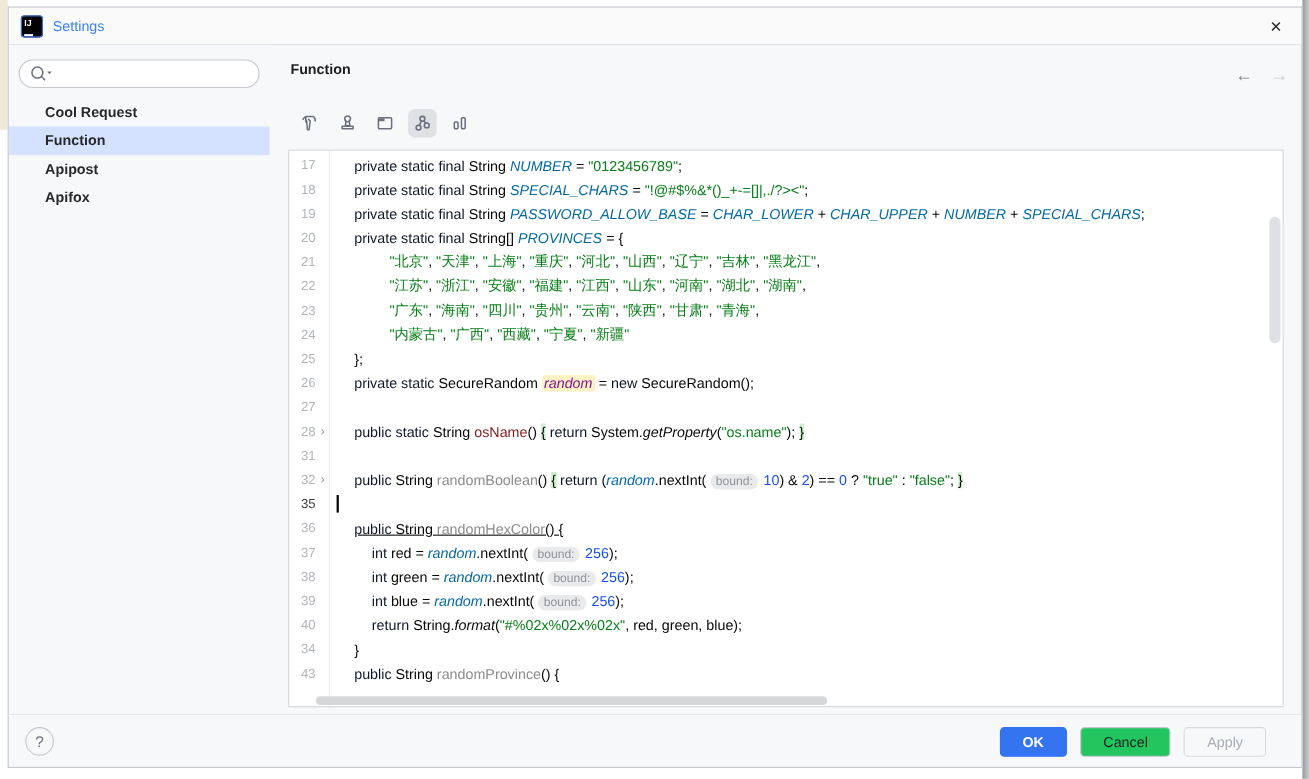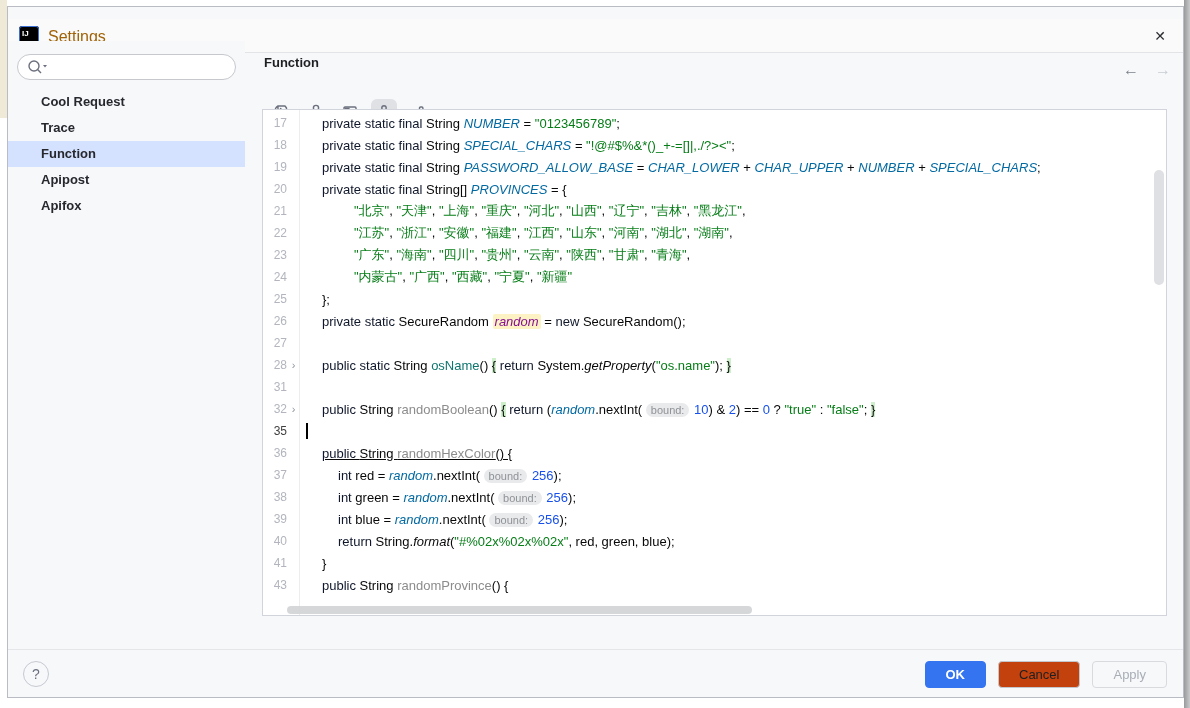--- a/index.html
+++ b/index.html
@@ -3,24 +3,24 @@
 <meta charset="utf-8">
 <style>
   * { margin:0; padding:0; box-sizing:border-box; }
   html,body { width:1190px; height:708px; font-family:"Liberation Sans","DejaVu Sans",sans-serif; background:#ffffff; overflow:hidden; }
   .desktop-strip-left { position:absolute; left:0; top:0; width:7px; height:118px; background:#efe9d8; }
   .desktop-strip-right { position:absolute; left:1184px; top:0; width:6px; height:708px; background:linear-gradient(to right,#98999b,#c9cacc); }
 
   .dialog { position:absolute; left:7px; top:6px; width:1177px; height:692px; background:#f7f8fa; border:1px solid #b9bcc3; }
 
   
-  .titlebar { position:absolute; left:0; top:12px; width:100%; height:34px; background:#fafafb; border-bottom:1px solid #e2e4e8; }
+  .titlebar { position:absolute; left:0; top:0; width:100%; height:34px; background:#fafafb; border-bottom:1px solid #e2e4e8; }
   .app-logo { position:absolute; left:11px; top:7px; width:20px; height:20px; background:#000; border-radius:3px; color:#fff; font-size:8px; font-weight:bold; text-align:left; padding:3px 0 0 3px; outline:1px solid #3b6fd4; outline-offset:-1px;}
   .app-logo .bar { display:block; width:8px; height:2px; background:#fff; margin-top:5px; }
-  .win-title { position:absolute; left:40px; top:9px; font-size:16px; color:#a16207; }
+  .win-title { position:absolute; left:40px; top:9px; font-size:13px; color:#3b82f6; }
   .close-btn { position:absolute; right:14px; top:8px; width:18px; height:18px; font-size:14px; color:#2b2d30; text-align:center; line-height:18px; cursor:pointer; }
 
   
   .sidebar { position:absolute; left:0; top:34px; width:237px; height:610px; background:#f7f8fa; }
   .searchbox { position:absolute; left:9px; top:13px; width:219px; height:26px; background:#fff; border:1px solid #c6c8cd; border-radius:13px; }
   .searchbox input { position:absolute; left:34px; top:2px; width:178px; height:20px; border:none; outline:none; font-size:12px; background:transparent; }
   .search-glyph { position:absolute; left:9px; top:4px; width:24px; height:16px; }
   .nav-list { position:absolute; left:0; top:48px; width:237px; }
   .nav-item { height:26px; line-height:26px; padding-left:33px; font-size:13px; font-weight:bold; color:#27282e; cursor:pointer; white-space:nowrap; }
   .nav-item.selected { background:#d4e2ff; }
@@ -30,50 +30,50 @@
   .page-title { position:absolute; left:19px; top:14px; font-size:13px; font-weight:bold; color:#1e1f22; }
   .nav-arrow { position:absolute; top:20px; font-size:16px; cursor:pointer; }
   .nav-back { right:46px; color:#7d828b; }
   .nav-fwd { right:14px; color:#c9cdd4; }
   .toolbar { position:absolute; left:24px; top:58px; display:flex; gap:8px; }
   .tool-btn { width:26px; height:26px; border-radius:6px; display:flex; align-items:center; justify-content:center; cursor:pointer; }
   .tool-btn.selected { background:#dfe1e5; }
   .tool-btn svg { stroke:#6c707e; fill:none; stroke-width:1.4; stroke-linecap:round; stroke-linejoin:round; }
 
   
-  .editor { position:absolute; left:17px; top:68px; width:905px; height:507px; background:#ffffff; border:1px solid #d1d4db; overflow:hidden; }
+  .editor { position:absolute; left:17px; top:95px; width:905px; height:507px; background:#ffffff; border:1px solid #d1d4db; overflow:hidden; }
   .gutter-sep { position:absolute; left:36px; top:0; bottom:0; width:1px; background:#ededed; }
   .code-lines { position:absolute; left:0; top:2px; width:100%; }
   .code-line { display:flex; height:22px; align-items:center; white-space:pre; font-size:13px; }
   .ln { width:24px; flex:none; text-align:right; font-size:12px; color:#b2b5bd; }
   .fold { width:13px; flex:none; text-align:center; font-size:11px; color:#8f949e; cursor:pointer; }
   .ln.active { color:#404040; }
   .code { padding-left:6px; color:#080808; }
   .seg-k { color:#0f172a; }
   .seg-p { color:#080808; }
   .seg-s { color:#067d17; }
   .seg-n { color:#1750eb; }
   .seg-c,.seg-f { color:#0369a1; font-style:italic; }
-  .seg-m { color:#0f766e; }
+  .seg-m { color:#7f1d1d; }
   .seg-g { color:#8c8c8c; }
   .seg-i { color:#080808; font-style:italic; }
   .seg-h { background:#e9eaec; color:#8f9296; border-radius:7px; padding:1px 5px; font-size:11px; margin-right:1px; }
   .seg-y { color:#871094; font-style:italic; background:#fdf2c4; border-radius:2px; padding:0 2px; }
   .seg-b { color:#080808; background:#cdf0cb; }
   .caret { display:inline-block; width:2px; height:16px; background:#000; vertical-align:middle; }
   .vscroll { position:absolute; right:2px; top:60px; width:10px; height:115px; background:#dfe0e3; border-radius:5px; cursor:pointer; }
   .hscroll { position:absolute; left:24px; bottom:1px; width:465px; height:8px; background:#d2d3d5; border-radius:4px; cursor:pointer; opacity:.9; }
 
   
   .footer { position:absolute; left:0; bottom:0; width:100%; height:48px; background:#f7f8fa; border-top:1px solid #e4e6ea; }
   .help-btn { position:absolute; left:15px; top:11px; width:26px; height:26px; border:1px solid #c5c9d1; border-radius:50%; color:#6c707e; font-size:14px; text-align:center; line-height:24px; cursor:pointer; }
-  .btn-row { position:absolute; right:16px; top:11px; display:flex; gap:12px; }
+  .btn-row { position:absolute; right:32px; top:11px; display:flex; gap:12px; }
   .btn { height:27px; border-radius:4px; font-size:13px; padding:0 20px; cursor:pointer; display:flex; align-items:center; justify-content:center; }
   .btn-ok { background:#3574f0; color:#ffffff; border:1px solid #3574f0; font-weight:bold; }
-  .btn-cancel { background:#c2410c; color:#1e1f22; border:1px solid #c3c6cc; }
+  .btn-cancel { background:#22c55e; color:#1e1f22; border:1px solid #c3c6cc; }
   .btn-apply { background:transparent; color:#a9adb5; border:1px solid #d8dade; }
 </style>
 </head>
 <body>
 
 <div class="desktop-strip-left"></div>
 <div class="desktop-strip-right"></div>
 
 <div class="dialog">
 
@@ -87,21 +87,20 @@
     <div class="searchbox">
       <svg class="search-glyph" viewBox="0 0 24 16">
         <circle cx="7" cy="7" r="5" fill="none" stroke="#6c707e" stroke-width="1.4"></circle>
         <line x1="10.6" y1="10.6" x2="14" y2="14" stroke="#6c707e" stroke-width="1.4"></line>
         <path d="M16 6 L20 6 L18 8.5 Z" fill="#6c707e"></path>
       </svg>
       <input value="" placeholder="" style="">
     </div>
     <div class="nav-list">
         <div class="nav-item">Cool Request</div>
-        <div class="nav-item">Trace</div>
         <div class="nav-item selected">Function</div>
         <div class="nav-item">Apipost</div>
         <div class="nav-item">Apifox</div>
       </div>
   </div>
 
   <div class="content">
     <div class="page-title">Function</div>
     <div class="nav-arrow nav-back">←</div>
     <div class="nav-arrow nav-fwd">→</div>
@@ -157,21 +156,21 @@
           <div class="code-line"><span class="ln">27</span><span class="fold"></span><span class="code" style="padding-left: 6px;"></span></div>
           <div class="code-line"><span class="ln">28</span><span class="fold">›</span><span class="code" style="padding-left: 22px;"><span class="seg-k">public static </span><span class="seg-p">String </span><span class="seg-m">osName</span><span class="seg-p">() </span><span class="seg-b">{</span><span class="seg-p"> </span><span class="seg-k">return </span><span class="seg-p">System.</span><span class="seg-i">getProperty</span><span class="seg-p">(</span><span class="seg-s">"os.name"</span><span class="seg-p">); </span><span class="seg-b">}</span></span></div>
           <div class="code-line"><span class="ln">31</span><span class="fold"></span><span class="code" style="padding-left: 6px;"></span></div>
           <div class="code-line"><span class="ln">32</span><span class="fold">›</span><span class="code" style="padding-left: 22px;"><span class="seg-k">public </span><span class="seg-p">String </span><span class="seg-g">randomBoolean</span><span class="seg-p">() </span><span class="seg-b">{</span><span class="seg-p"> </span><span class="seg-k">return </span><span class="seg-p">(</span><span class="seg-f">random</span><span class="seg-p">.nextInt( </span><span class="seg-h">bound:</span><span class="seg-p"> </span><span class="seg-n">10</span><span class="seg-p">) &amp; </span><span class="seg-n">2</span><span class="seg-p">) == </span><span class="seg-n">0</span><span class="seg-p"> ? </span><span class="seg-s">"true"</span><span class="seg-p"> : </span><span class="seg-s">"false"</span><span class="seg-p">; </span><span class="seg-b">}</span></span></div>
           <div class="code-line"><span class="ln active">35</span><span class="fold"></span><span class="code" style="padding-left: 6px;"><span class="caret"></span></span></div>
           <div class="code-line"><span class="ln">36</span><span class="fold"></span><span class="code" style="padding-left: 22px; text-decoration: underline;"><span class="seg-k">public </span><span class="seg-p">String </span><span class="seg-g">randomHexColor</span><span class="seg-p">() {</span></span></div>
           <div class="code-line"><span class="ln">37</span><span class="fold"></span><span class="code" style="padding-left: 38px;"><span class="seg-k">int </span><span class="seg-p">red = </span><span class="seg-f">random</span><span class="seg-p">.nextInt( </span><span class="seg-h">bound:</span><span class="seg-p"> </span><span class="seg-n">256</span><span class="seg-p">);</span></span></div>
           <div class="code-line"><span class="ln">38</span><span class="fold"></span><span class="code" style="padding-left: 38px;"><span class="seg-k">int </span><span class="seg-p">green = </span><span class="seg-f">random</span><span class="seg-p">.nextInt( </span><span class="seg-h">bound:</span><span class="seg-p"> </span><span class="seg-n">256</span><span class="seg-p">);</span></span></div>
           <div class="code-line"><span class="ln">39</span><span class="fold"></span><span class="code" style="padding-left: 38px;"><span class="seg-k">int </span><span class="seg-p">blue = </span><span class="seg-f">random</span><span class="seg-p">.nextInt( </span><span class="seg-h">bound:</span><span class="seg-p"> </span><span class="seg-n">256</span><span class="seg-p">);</span></span></div>
           <div class="code-line"><span class="ln">40</span><span class="fold"></span><span class="code" style="padding-left: 38px;"><span class="seg-k">return </span><span class="seg-p">String.</span><span class="seg-i">format</span><span class="seg-p">(</span><span class="seg-s">"#%02x%02x%02x"</span><span class="seg-p">, red, green, blue);</span></span></div>
-          <div class="code-line"><span class="ln">41</span><span class="fold"></span><span class="code" style="padding-left: 22px;"><span class="seg-p">}</span></span></div>
+          <div class="code-line"><span class="ln">34</span><span class="fold"></span><span class="code" style="padding-left: 22px;"><span class="seg-p">}</span></span></div>
           <div class="code-line"><span class="ln">43</span><span class="fold"></span><span class="code" style="padding-left: 22px;"><span class="seg-k">public </span><span class="seg-p">String </span><span class="seg-g">randomProvince</span><span class="seg-p">() {</span></span></div>
         </div>
       <div class="vscroll"></div>
       <div class="hscroll"></div>
     </div>
   </div>
 
   <div class="footer">
     <div class="help-btn">?</div>
     <div class="btn-row">

